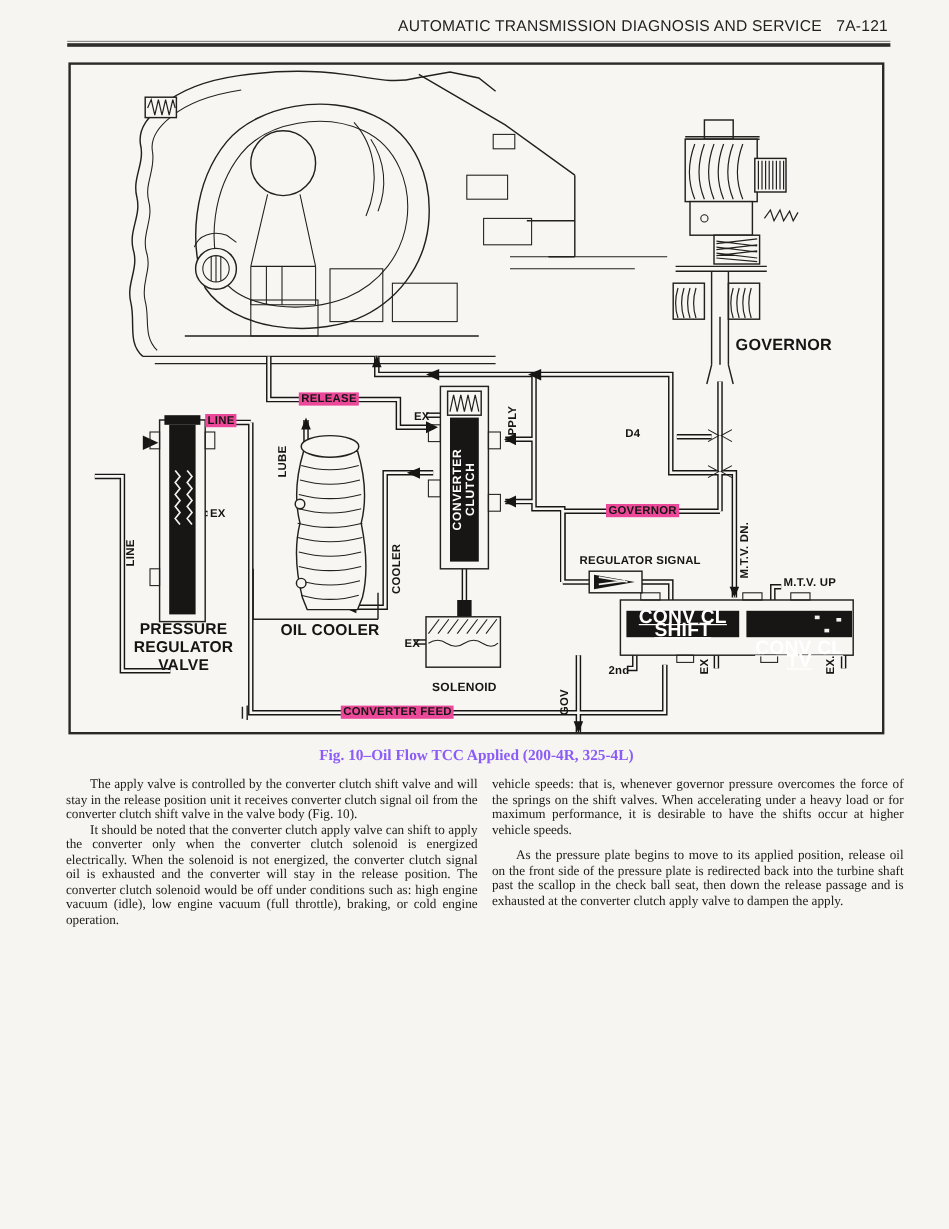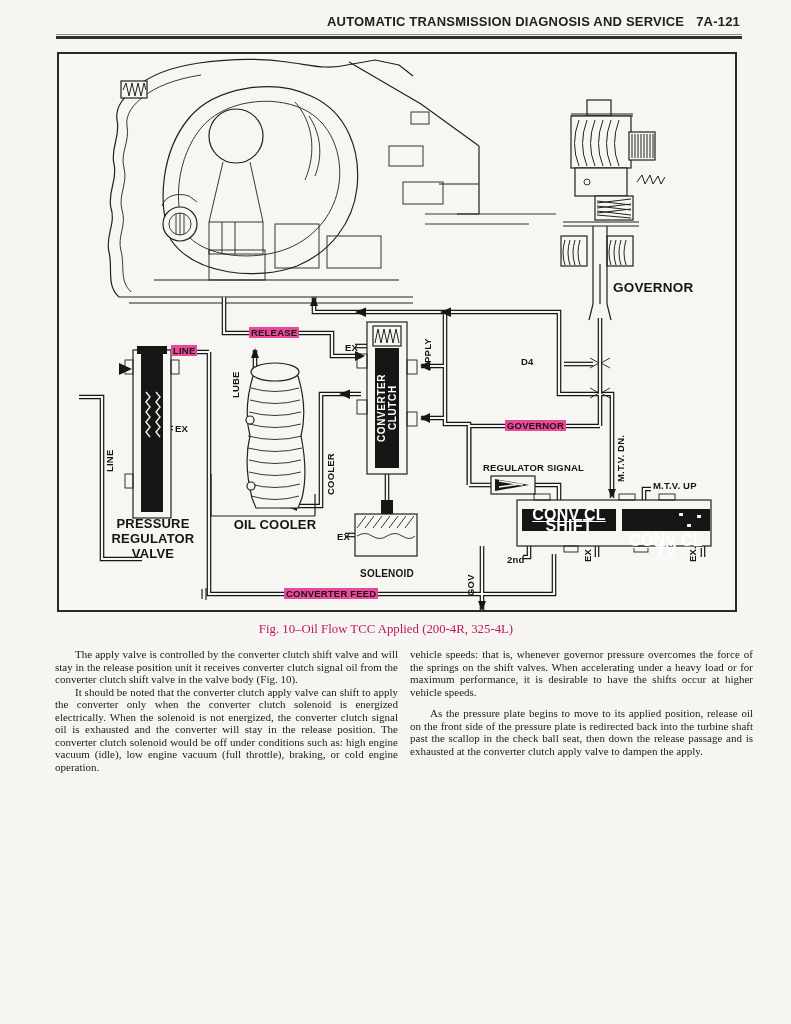--- a/index.html
+++ b/index.html
@@ -6,21 +6,21 @@
   body{
     width:791px;height:1024px;position:relative;overflow:hidden;
     background:#f6f5f2;
     font-family:"Liberation Serif", serif;
     color:#1c1b19;
   }
   
   .hdr{
     position:absolute;top:14px;right:51px;
     font-family:"Liberation Sans", sans-serif;
-    font-weight:bold;font-size:13px;letter-spacing:.2px;color:#222120;
+    font-weight:normal;font-size:13px;letter-spacing:.2px;color:#222120;
     white-space:nowrap;
   }
   .hdr .pageno{margin-left:12px;}
   .hdr-rule-thin{position:absolute;left:56px;right:49px;top:34px;height:1px;background:#8d8c89;}
   .hdr-rule{position:absolute;left:56px;right:49px;top:36px;height:3px;background:#2f2e2c;}
   
   .figure{
     position:absolute;left:57px;top:52px;width:680px;height:560px;
     border:2px solid #2a2927;box-sizing:border-box;background:#f7f6f3;
   }
@@ -44,22 +44,22 @@
   .lnt{fill:none;stroke:#22211f;stroke-width:.9;}
   .wf{fill:#f7f6f3;stroke:#22211f;stroke-width:1.2;}
   .blk{fill:#171614;stroke:none;}
   .pipe{fill:none;stroke:#171614;stroke-width:4.6;}
   .pipe-core{fill:none;stroke:#f7f6f3;stroke-width:2.2;}
   .arr{fill:#171614;stroke:none;}
   .coil{fill:none;stroke:#22211f;stroke-width:1;}
   .wcoil{fill:none;stroke:#f2f1ee;stroke-width:1.4;}
   
   .caption{
-    position:absolute;left:46px;top:622px;width:680px;text-align:center;
-    font-weight:normal;font-size:12.8px;color:#be185d;
+    position:absolute;left:57px;top:622px;width:680px;text-align:center;
+    font-weight:bold;font-size:12.8px;color:#8b5cf6;
   }
   .col{position:absolute;top:648px;width:343px;font-size:11px;line-height:12.5px;text-align:justify;}
   .col.left{left:55px;}
   .col.right{left:410px;}
   .col p{margin:0;text-indent:20px;}
   .col p.noind{text-indent:0;}
   .col p.gap{margin-top:9px;}
 </style>
 </head>
 <body>

